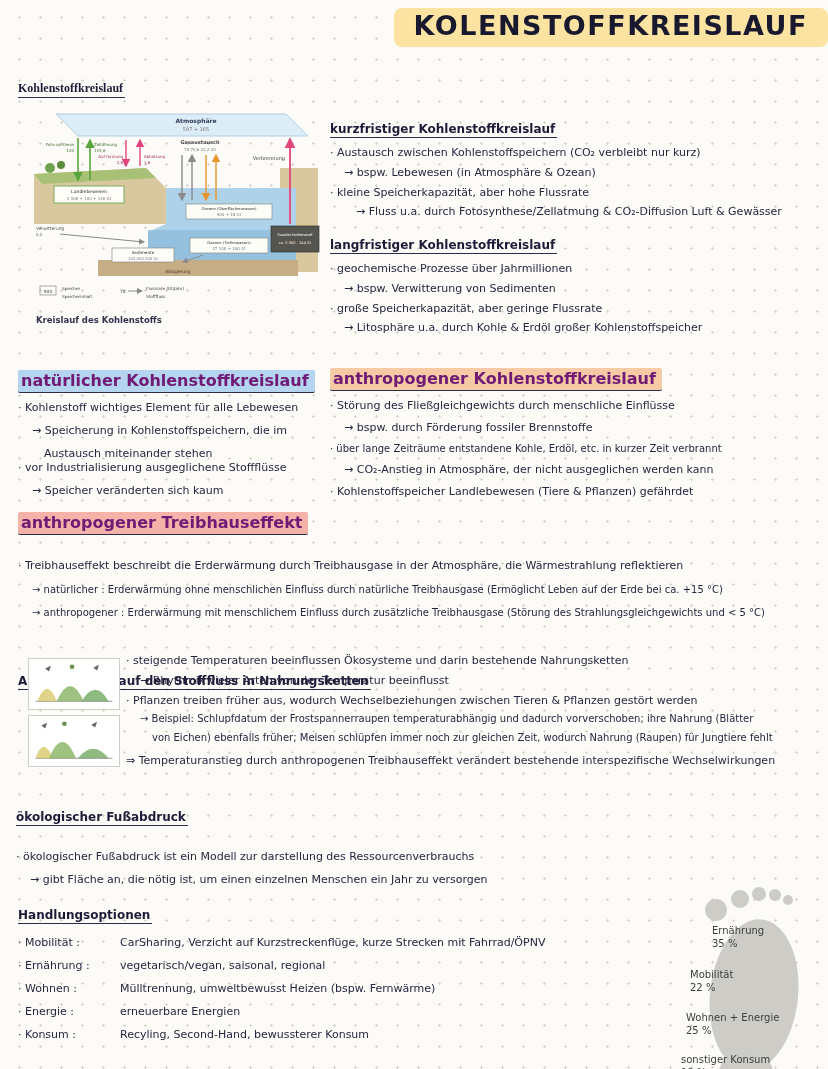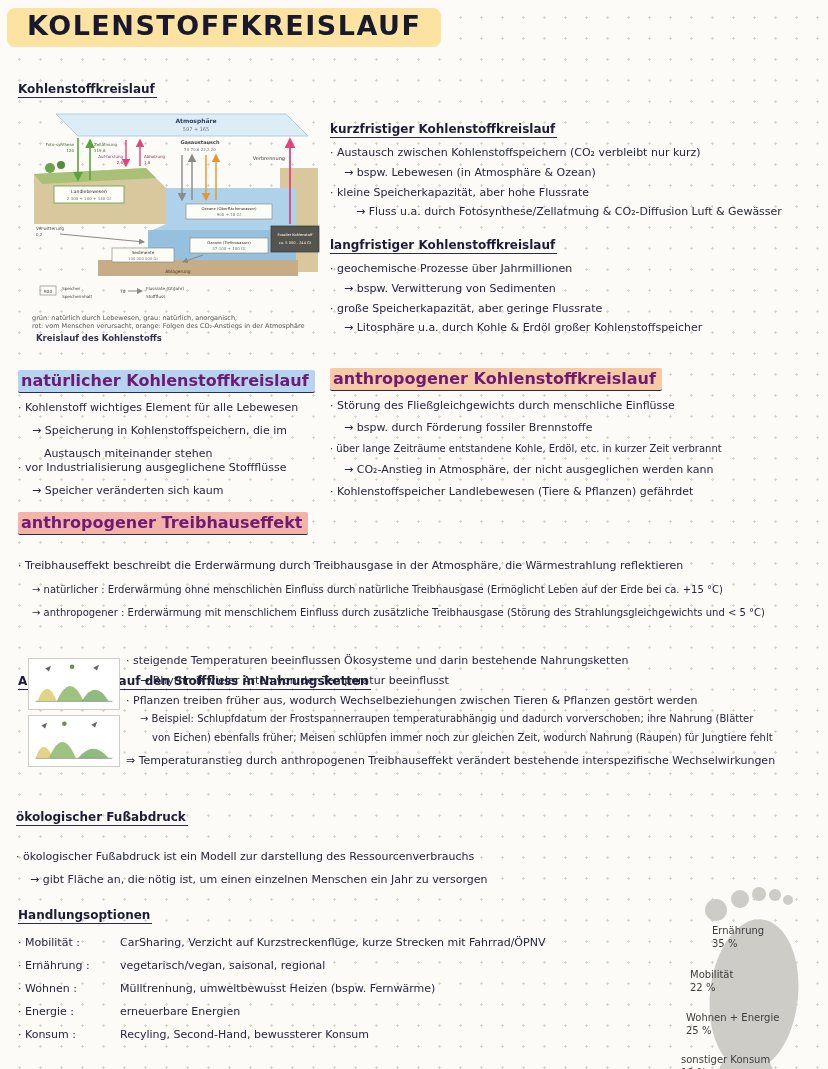--- a/index.html
+++ b/index.html
@@ -5,21 +5,21 @@
   * { margin:0; padding:0; box-sizing:border-box; }
   html,body { background:#e9e7e2; }
   .page {
     position:relative; width:828px; height:1069px; margin:0 auto;
     background-color:#fcfbf8;
     background-image: radial-gradient(circle, #d9d6d0 1.1px, transparent 1.3px);
     background-size:21px 21px; background-position:9px 7px;
     font-family:"DejaVu Sans", sans-serif; color:#26263f; overflow:hidden;
   }
   .abs { position:absolute; }
-  .title-wrap { top:8px; left:0; width:100%; text-align:left;padding-left:7px; }
+  .title-wrap { top:8px; left:0; width:100%; text-align:right; }
   .title-hl { display:inline-block; background:#fce3a1; border-radius:8px; padding:2px 20px 6px; }
   .title-text { font-size:27px; font-weight:bold; letter-spacing:1.5px; color:#18182f; }
   .h-u { font-size:12px; font-weight:bold; color:#1c1c38; border-bottom:1.5px solid #2b2b4c; padding:0 2px 1px 0; display:inline-block; }
   .hl { display:inline-block; padding:1px 6px 2px 3px; border-radius:2px; font-weight:bold; font-size:16px; color:#701a75; border-bottom:1.5px solid #2b2b4c; }
   .hl-blue { background:#b5d4ef; }
   .hl-orange { background:#f6caa4; }
   .hl-pink { background:#f4b3a9;text-align:right; }
   .line { font-size:11px; margin-bottom:6px; color:#26263f; line-height:1.25; white-space:nowrap; }
   .sp { margin-bottom:8px; }
   .fs10 { font-size:10px; }
@@ -41,21 +41,21 @@
 <body>
 
 <div class="page">
 
   <div class="abs title-wrap">
     <span class="title-hl">
       <span class="title-text">KOLENSTOFFKREISLAUF</span>
     </span>
   </div>
 
-  <div class="abs" style="left:18px; top:78px;">
+  <div class="abs" style="left:18px; top:78px;font-family:Liberation Serif, serif;">
     <span class="h-u">Kohlenstoffkreislauf</span>
   </div>
 
   <div class="abs" style="left:28px; top:110px; width:296px;">
     <svg width="296" height="198" viewBox="0 0 296 198">
       <defs>
         <marker id="mk-green" markerWidth="6" markerHeight="6" refX="5" refY="3" orient="auto">
             <path d="M0,0 L6,3 L0,6 z" fill="#59a43a"></path>
           </marker>
         <marker id="mk-pink" markerWidth="6" markerHeight="6" refX="5" refY="3" orient="auto">
@@ -135,24 +135,20 @@
 
       <rect x="12" y="176" width="16" height="9" fill="none" stroke="#8a8a8a" stroke-width="0.7"></rect>
       <text x="20" y="183" font-size="4.4" fill="#444" text-anchor="middle">900</text>
       <text x="34" y="180" font-size="4.2" fill="#444">Speicher</text>
       <text x="34" y="188" font-size="4.2" fill="#444">Speicherinhalt</text>
       <text x="92" y="183" font-size="4.4" fill="#444">70</text>
       <line x1="100" y1="181" x2="114" y2="181" stroke="#8a8a8a" stroke-width="1" marker-end="url(#mk-gray)"></line>
       <text x="118" y="180" font-size="4.2" fill="#444">Flussrate (Gt/Jahr)</text>
       <text x="118" y="188" font-size="4.2" fill="#444">Stofffluss</text>
     </svg>
-    <div class="diagram-captions">
-      <div>grün: natürlich durch Lebewesen, grau: natürlich, anorganisch,</div>
-      <div>rot: vom Menschen verursacht, orange: Folgen des CO₂-Anstiegs in der Atmosphäre</div>
-    </div>
     <div class="diagram-title">Kreislauf des Kohlenstoffs</div>
   </div>
 
   <div class="abs" style="left:330px; top:118px; width:496px;">
     <div class="sp"><span class="h-u">kurzfristiger Kohlenstoffkreislauf</span></div>
     <div class="line">· Austausch zwischen Kohlenstoffspeichern (CO₂ verbleibt nur kurz)</div>
     <div class="line ind1">→ bspw. Lebewesen (in Atmosphäre &amp; Ozean)</div>
     <div class="line">· kleine Speicherkapazität, aber hohe Flussrate</div>
     <div class="line ind2">→ Fluss u.a. durch Fotosynthese/Zellatmung &amp; CO₂-Diffusion Luft &amp; Gewässer</div>
   </div>

